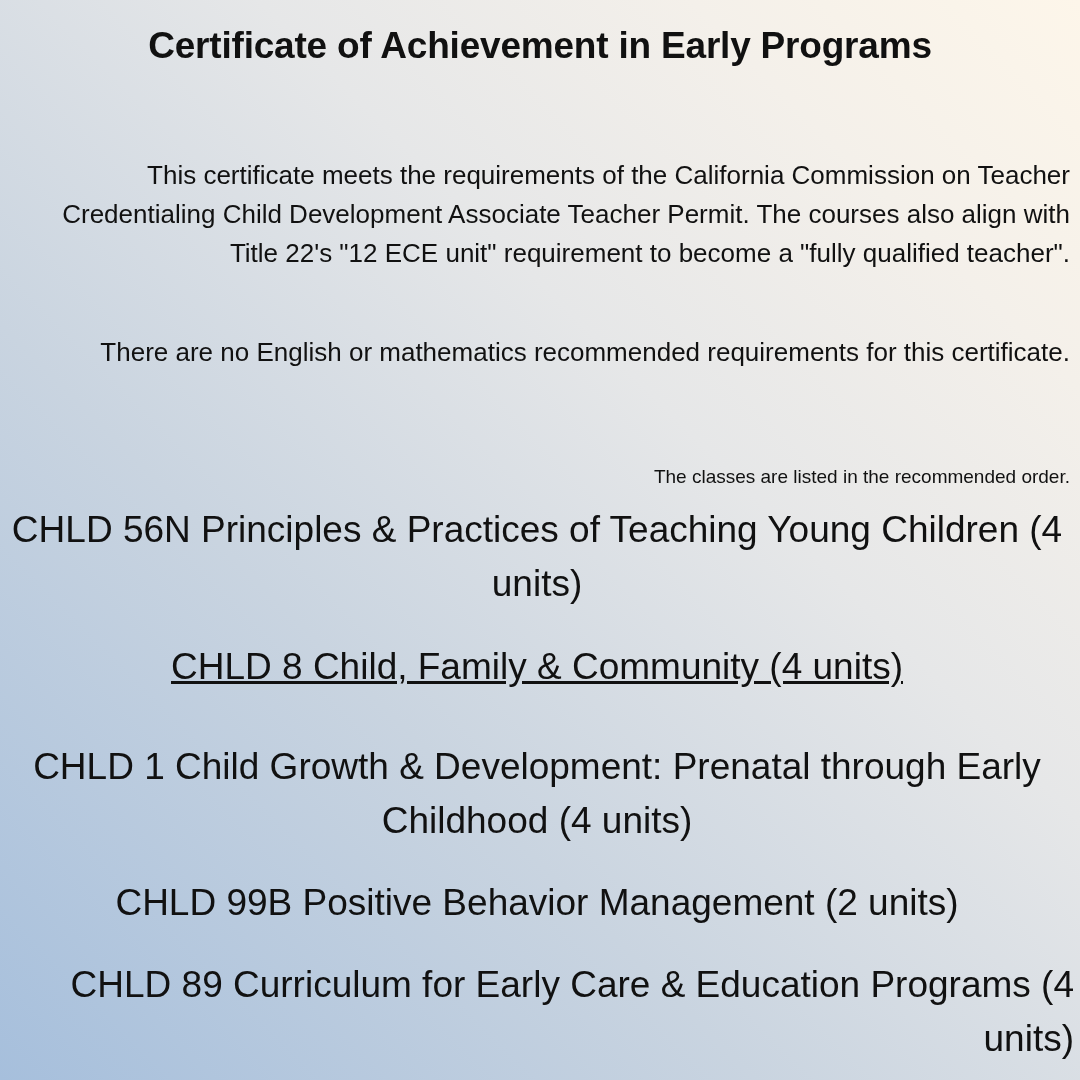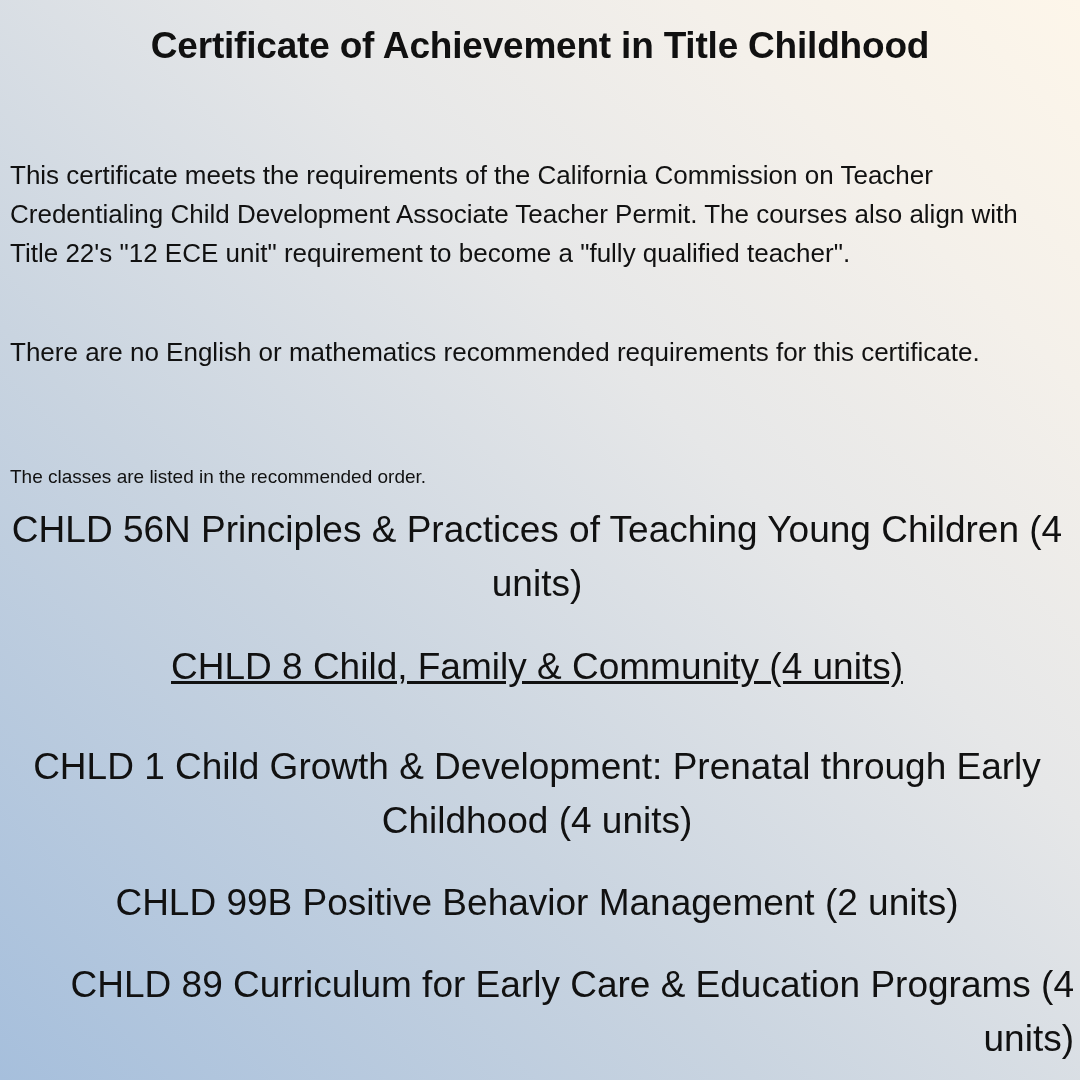--- a/index.html
+++ b/index.html
@@ -9,41 +9,41 @@
       font-family: "Liberation Sans", "DejaVu Sans", sans-serif;
       color: #111;
       position: relative;
     }
     .title {
       position: absolute; left: 0; right: 0; top: 20px;
       text-align: center; font-weight: bold; font-size: 37px; line-height: 52px;
       letter-spacing: -0.2px;
     }
     .para {
-      position: absolute; left: 10px; right: 10px; text-align: left;
+      position: absolute; left: 10px; right: 10px; text-align: right;
       font-size: 26px; line-height: 39px;
     }
     .p1 { top: 156px; }
     .p2 { top: 333px; }
     .p3 { top: 457px; font-size: 19px; }
     .course {
       position: absolute; left: 0; right: 6px; text-align: center;
       font-size: 37px; line-height: 54px;
     }
     .c1 { top: 503px; }
     .c2 { top: 640px; text-decoration: underline; }
     .c3 { top: 740px; }
     .c4 { top: 876px; }
     .c5 { top: 958px; text-align: right; }
   </style>
 </head>
 <body>
 
 <div class="title">
-  <div>Certificate of Achievement in Title Childhood</div>
+  <div>Certificate of Achievement in Early Programs</div>
 </div>
 
 <div class="para p1">This certificate meets the requirements of the California Commission on Teacher Credentialing Child Development Associate Teacher Permit. The courses also align with Title 22's "12 ECE unit" requirement to become a "fully qualified teacher".</div>
 <div class="para p2">There are no English or mathematics recommended requirements for this certificate.</div>
 <div class="para p3">The classes are listed in the recommended order.</div>
 
 <div class="course c1">CHLD 56N Principles &amp; Practices of Teaching Young Children (4 units)</div>
 <div class="course c2">CHLD 8 Child, Family &amp; Community (4 units)</div>
 <div class="course c3">CHLD 1 Child Growth &amp; Development: Prenatal through Early Childhood (4 units)</div>
 <div class="course c4">CHLD 99B Positive Behavior Management (2 units)</div>

